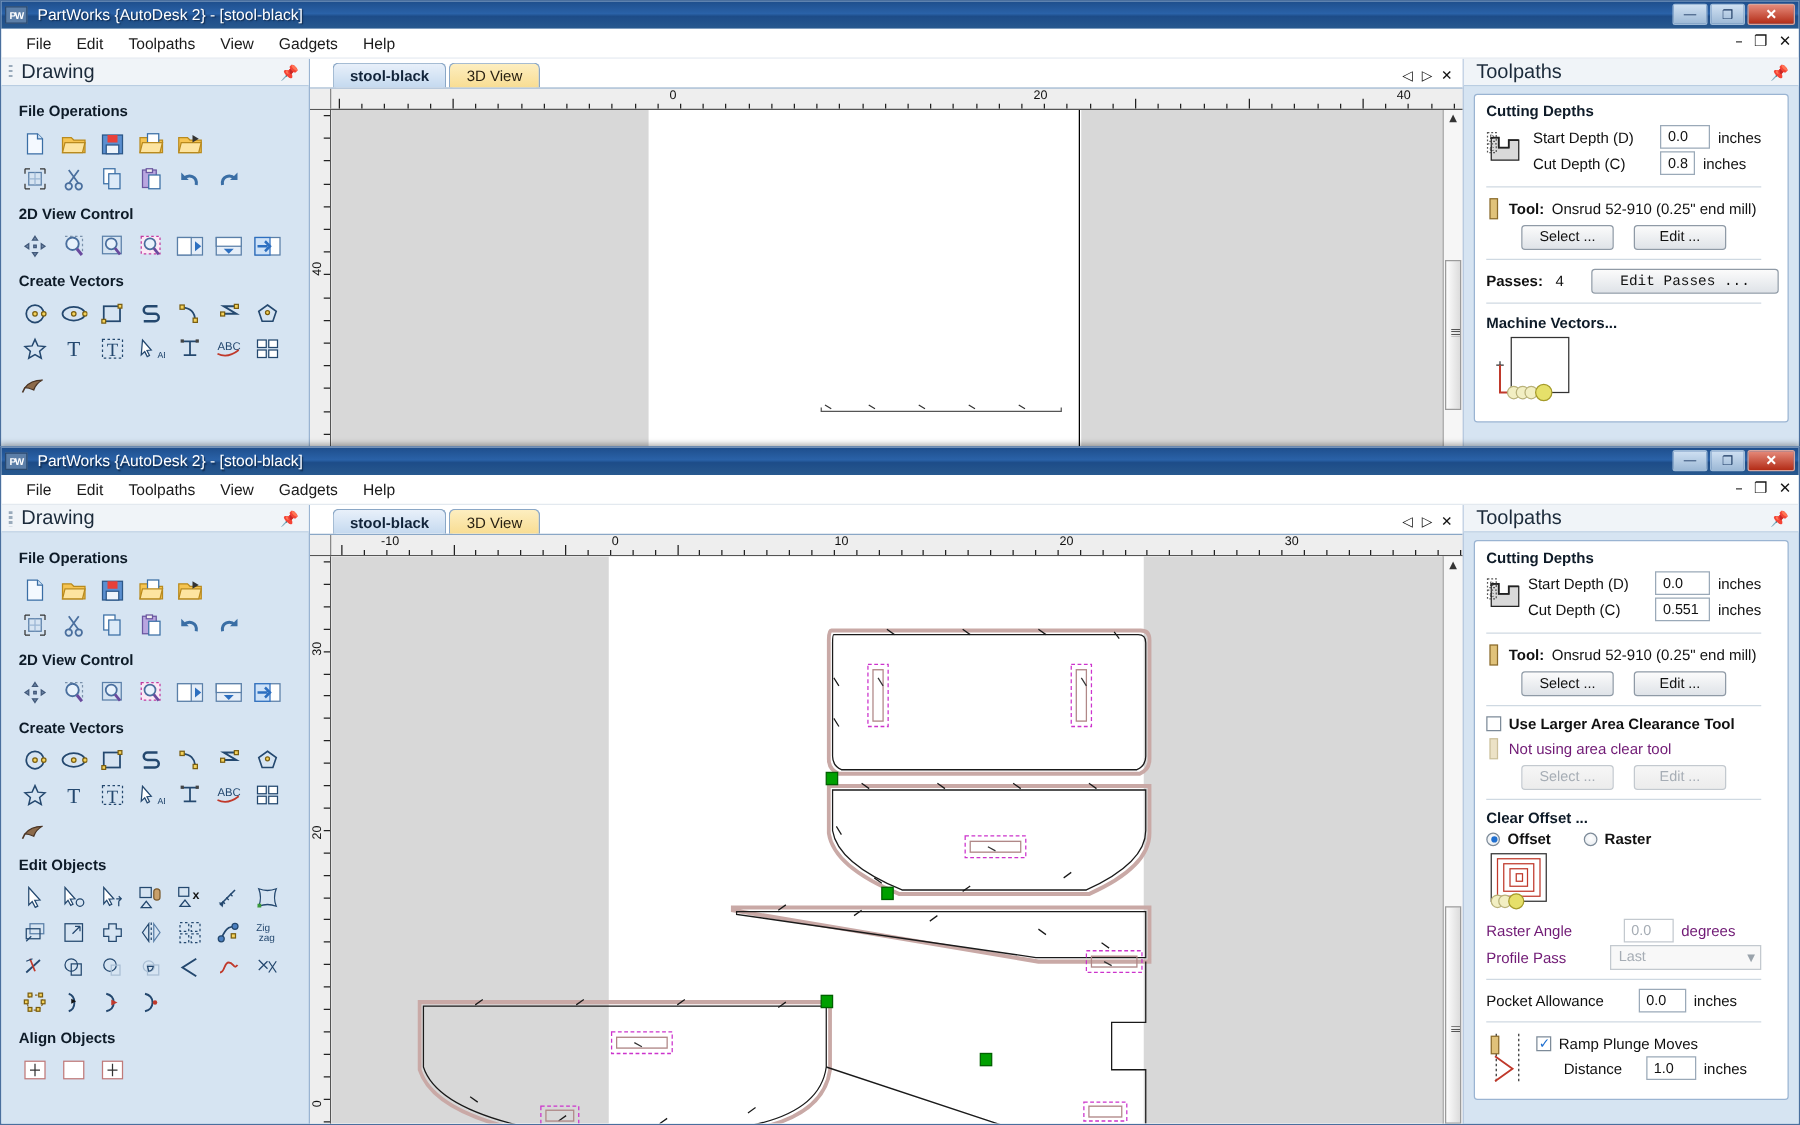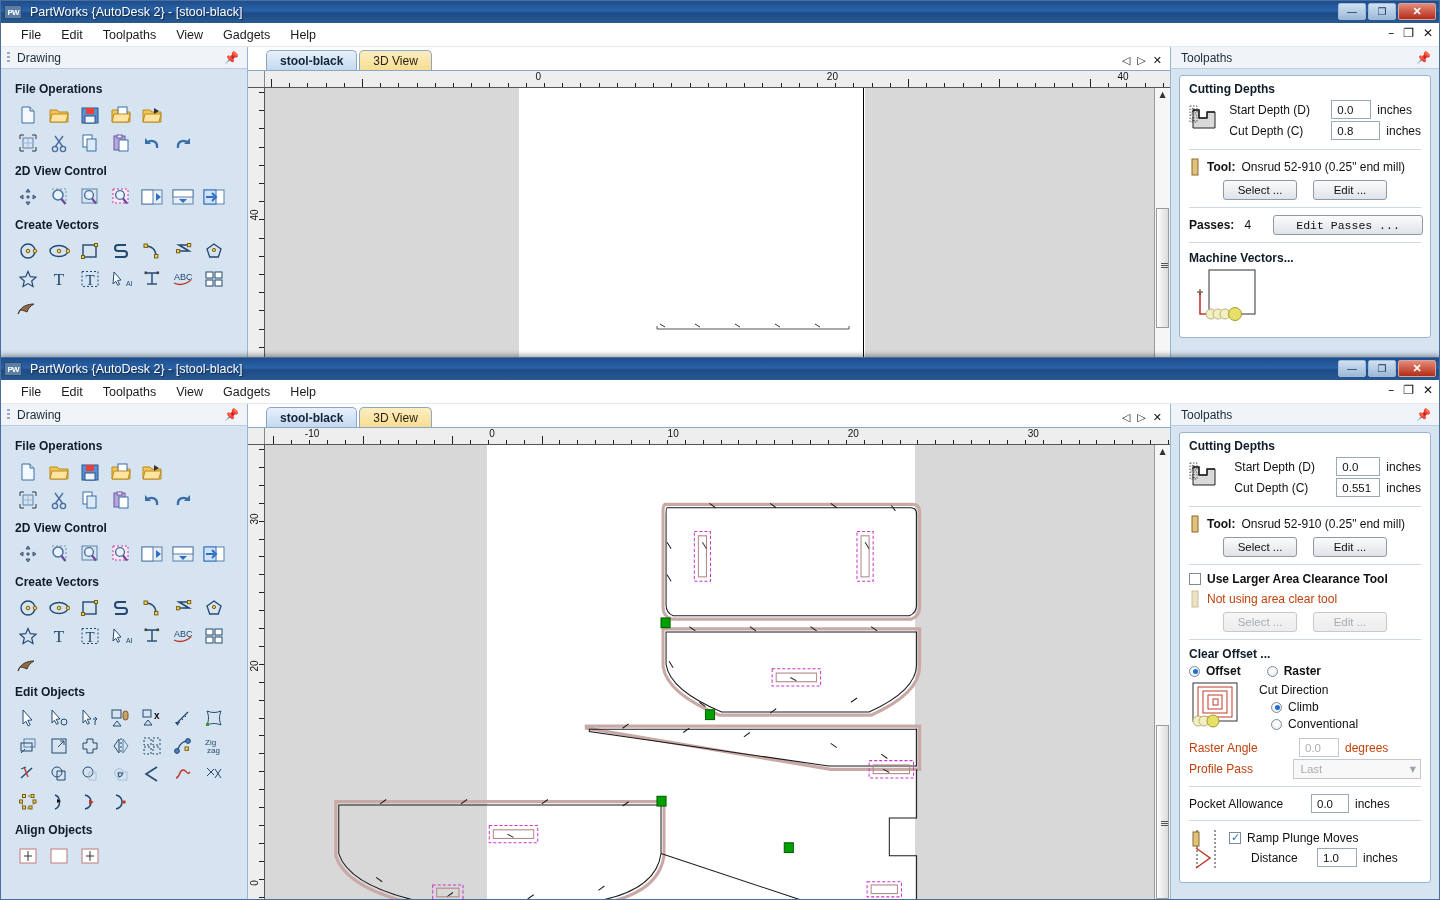--- a/index.html
+++ b/index.html
@@ -37,21 +37,21 @@
   
   .body { display:flex; height:calc(100% - 46px); }
 
   
   .leftpanel { width:247px; background:#d6e4f2; border-right:1px solid #9ab4d2;
     display:flex; flex-direction:column; }
   .panel-head { height:22px; background:#f0f4f8; display:flex; align-items:center;
     position:relative; border-bottom:1px solid #b9cde2; }
   .grip { width:3px; height:12px; margin-left:6px;
     background:repeating-linear-gradient(to bottom,#9ab 0 2px,transparent 2px 4px); }
-  .panel-head .ttl { font-size:12px; color:#1b2a3a; margin-left:7px; }
+  .panel-head .ttl { font-size:16px; color:#1b2a3a; margin-left:7px; }
   .pin { position:absolute; right:8px; top:4px; font-size:12px; color:#111; }
   .panel-body { flex:1; overflow:hidden; padding:6px 0 0 0; }
   .grp-title { font-size:12px; font-weight:bold; color:#0e1b28; margin:7px 0 5px 14px; }
   .icon-row { display:flex; padding-left:12px; gap:1px; flex-wrap:wrap; }
   .ibtn { width:30px; height:28px; display:flex; align-items:center; justify-content:center; }
   .ibtn svg { display:block; }
 
   
   .center { flex:1; background:#f2f2f2; display:flex; flex-direction:column;
     border-right:1px solid #9ab4d2; min-width:0; }
@@ -86,26 +86,26 @@
     background:linear-gradient(to right,#fdfdfd,#dcdcdc); border:1px solid #9b9b9b; }
   .sb-grip { position:absolute; left:4px; width:7px; height:6px;
     background:repeating-linear-gradient(to bottom,#555 0 1px,transparent 1px 2px); }
 
   
   .rightpanel { width:268px; background:#d6e4f2; display:flex; flex-direction:column; }
   .rp-body { flex:1; padding:6px 8px 0 8px; overflow:hidden; }
   .card { background:#fff; border:1px solid #9ab4d2; border-radius:3px; }
   .tp-header { display:flex; align-items:center; gap:12px; padding:8px 10px; margin-bottom:6px; }
   .tp-header .t { font-size:13px; font-weight:bold; color:#101b28; }
-  .sec { padding:6px 9px 8px 9px; }
+  .sec { padding:6px 21px 8px 9px; }
   .sec h4 { font-size:12px; font-weight:bold; color:#0e1b28; margin-bottom:2px; }
   .hr { height:1px; background:#cfd9e2; margin:7px 0; }
   .field { display:flex; align-items:center; gap:6px; margin:2px 0; }
   .lbl { font-size:12px; color:#111; }
-  .lbl.dim { color:#c2410c; }
+  .lbl.dim { color:#701a75; }
   .inp { height:19px; border:1px solid #9aa9b8; background:#fff; font-size:11.5px;
     color:#111; padding:1px 5px; display:flex; align-items:center; }
   .unit { font-size:12px; color:#111; }
   .btn { height:20px; min-width:74px; font-size:11.5px; color:#111;
     border:1px solid #8f9aa6; border-radius:3px;
     background:linear-gradient(to bottom,#fbfbfb,#dfe3e8); display:flex;
     align-items:center; justify-content:center; }
   .btn.dim { color:#a6adb5; background:linear-gradient(to bottom,#f6f6f6,#ececec);
     border-color:#c3c9cf;}
   .btn.wide { min-width:150px; }
@@ -525,21 +525,21 @@
               <text x="2.5" y="20.5" font-size="5" fill="#222">C</text>
             </svg>
             <div style="flex:1">
               <div class="field">
                 <span class="lbl" style="width:96px">Start Depth (D)</span>
                 <span class="inp" style="width:40px">0.0</span>
                 <span class="unit">inches</span>
               </div>
               <div class="field">
                 <span class="lbl" style="width:96px">Cut Depth (C)</span>
-                <span class="inp" style="width:49px">0.8</span>
+                <span class="inp" style="width:28px">0.8</span>
                 <span class="unit">inches</span>
               </div>
             </div>
           </div>
 
           <div class="hr"></div>
 
           <div class="row">
             <svg width="12" height="20">
                 <rect x="3" y="2" width="6" height="16" fill="#e0c27a" stroke="#8a6a2a"></rect>
@@ -1306,31 +1306,20 @@
             <svg width="54" height="50">
               <rect x="4" y="2" width="44" height="38" fill="#fff" stroke="#333"></rect>
               <rect x="9" y="6" width="34" height="30" fill="none" stroke="#c0392b"></rect>
               <rect x="14" y="10" width="24" height="22" fill="none" stroke="#c0392b"></rect>
               <rect x="19" y="14" width="14" height="14" fill="none" stroke="#c0392b"></rect>
               <rect x="24" y="18" width="5" height="6" fill="none" stroke="#c0392b"></rect>
               <circle cx="9" cy="40" r="5" fill="#f2efc3" stroke="#b9b27a"></circle>
               <circle cx="15" cy="40" r="5" fill="#f2efc3" stroke="#b9b27a"></circle>
               <circle cx="24" cy="40" r="6" fill="#e6e06a" stroke="#a59b2a"></circle>
             </svg>
-            <div style="flex:1">
-              <div class="lbl" style="margin:2px 0 2px 6px">Cut Direction</div>
-              <div class="row" style="margin-left:18px">
-                <span class="radio on"></span>
-                <span class="lbl">Climb</span>
-              </div>
-              <div class="row" style="margin-left:18px">
-                <span class="radio"></span>
-                <span class="lbl">Conventional</span>
-              </div>
-            </div>
           </div>
 
           <div class="field" style="margin-top:4px">
             <span class="lbl dim" style="width:104px">Raster Angle</span>
             <span class="inp" style="width:40px;color:#a6adb5;border-color:#c3c9cf">0.0</span>
             <span class="lbl dim">degrees</span>
           </div>
           <div class="field">
             <span class="lbl dim" style="width:104px">Profile Pass</span>
             <span class="sel" style="width:134px">

